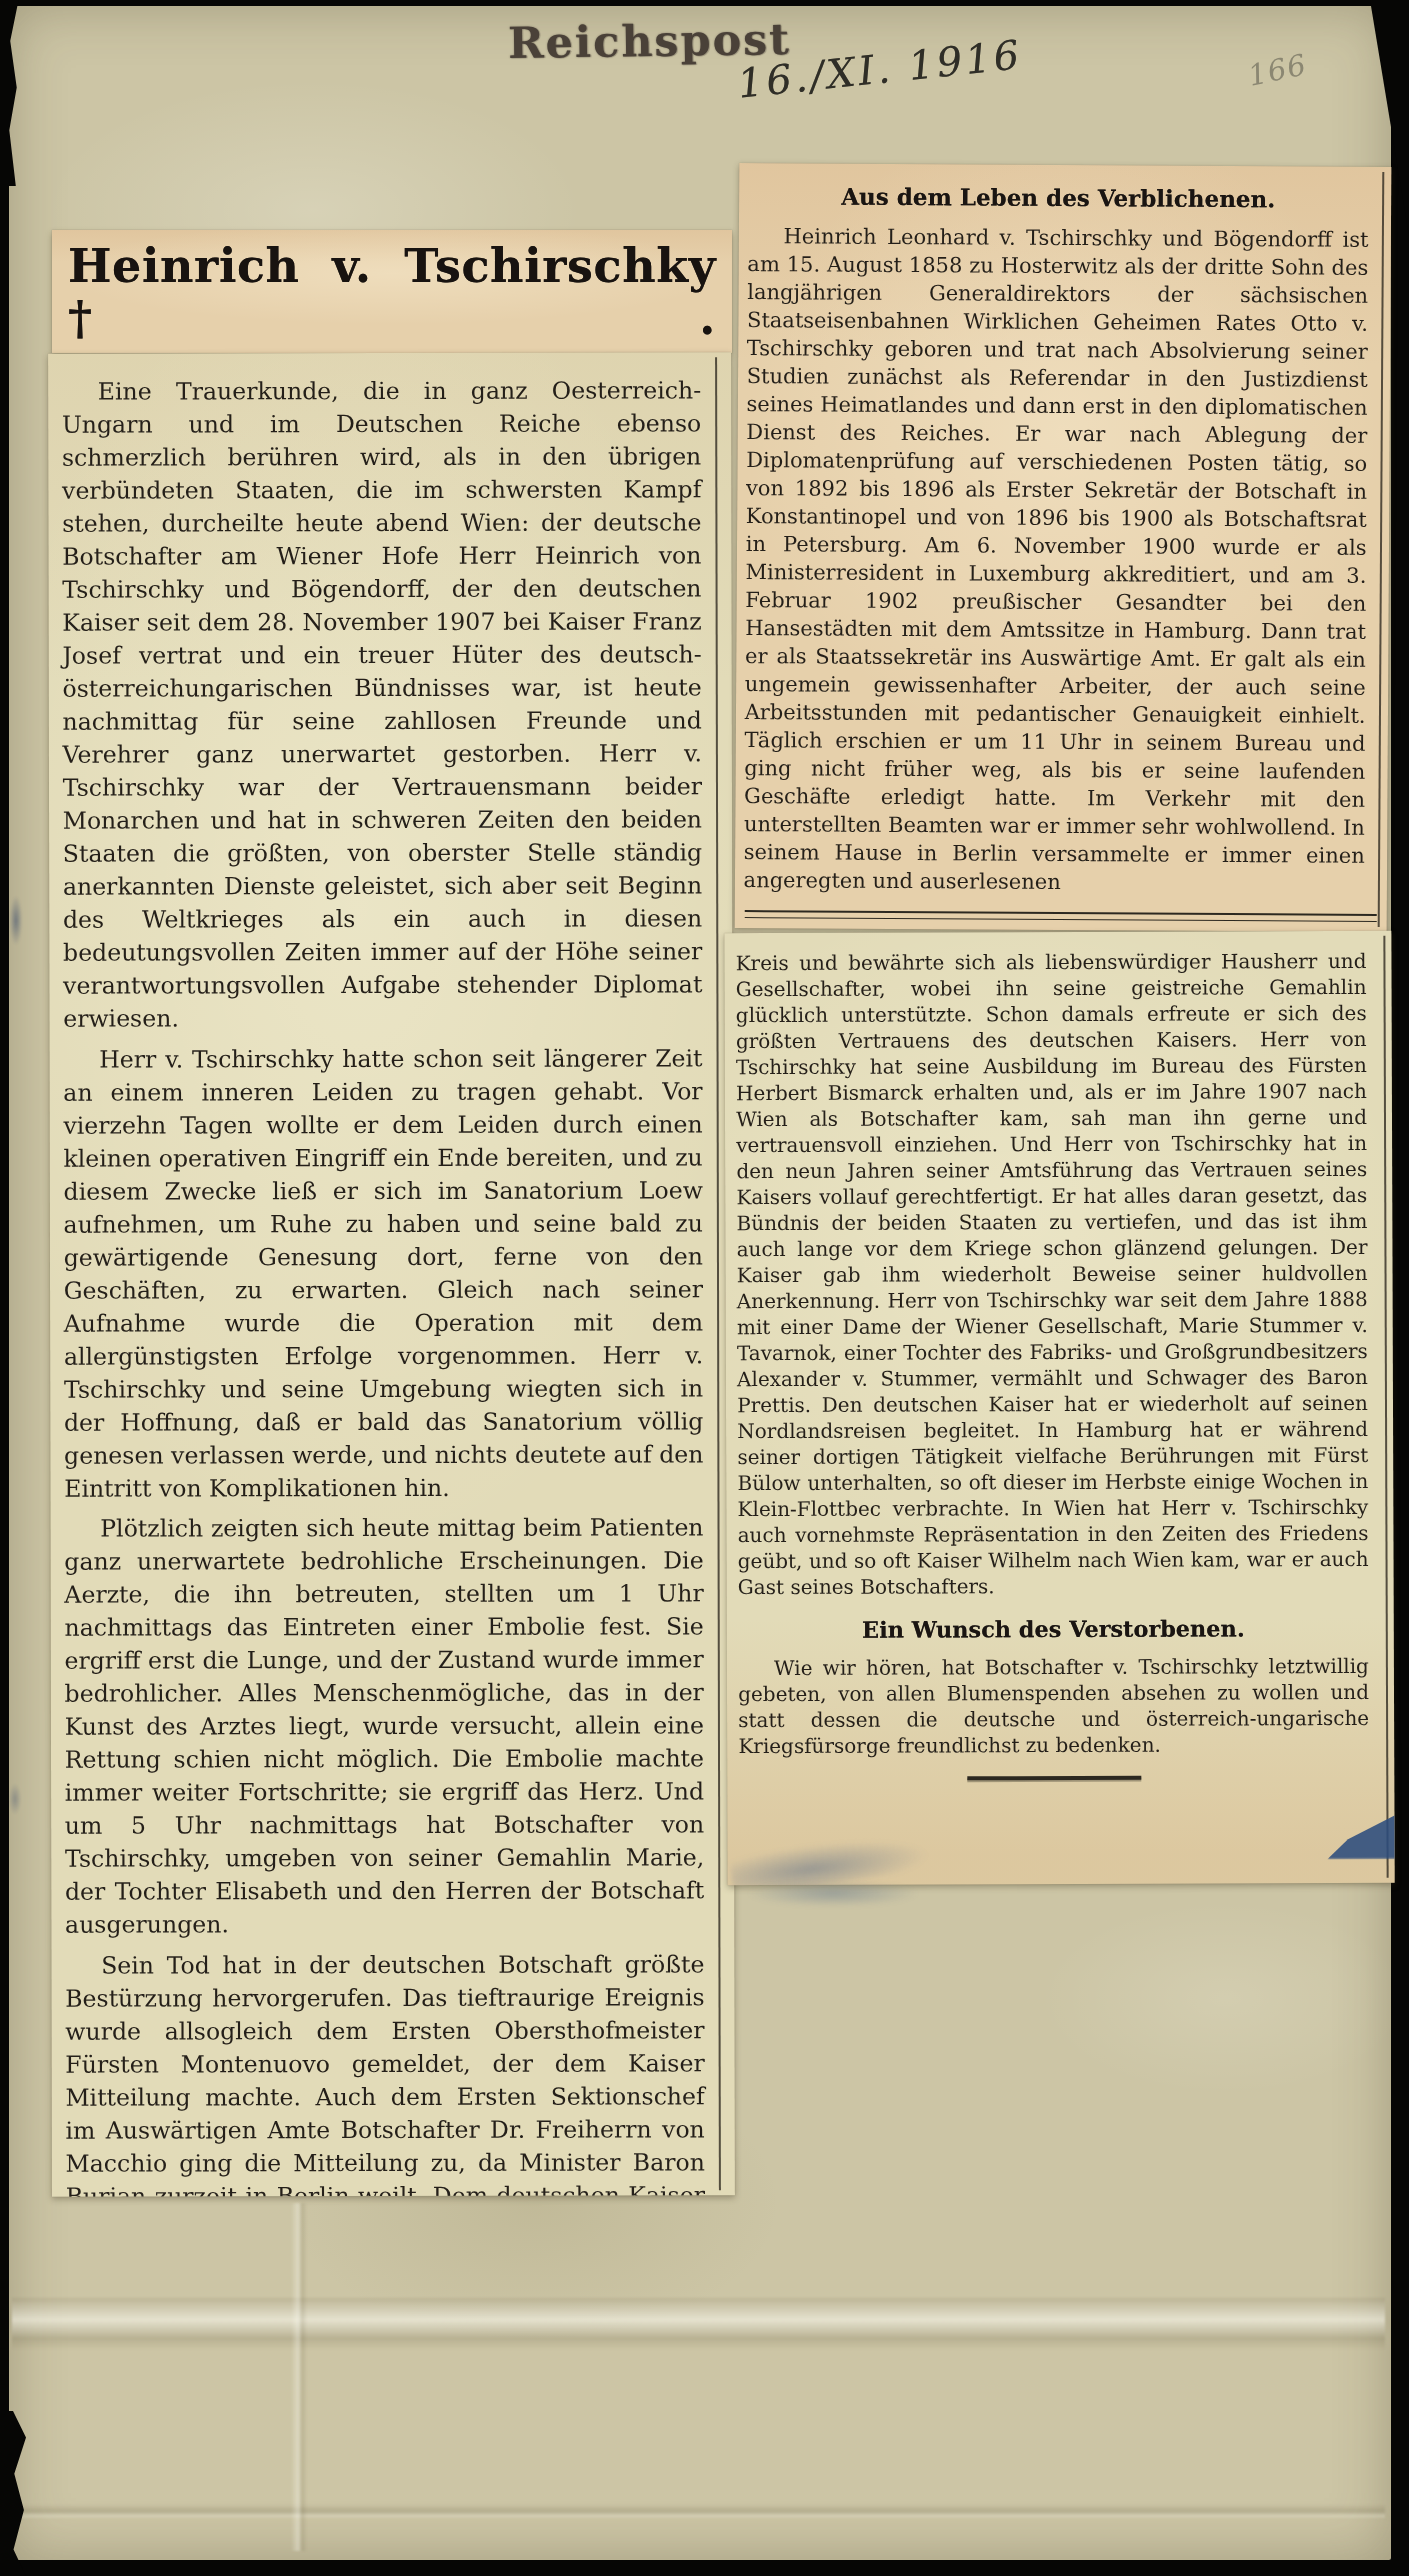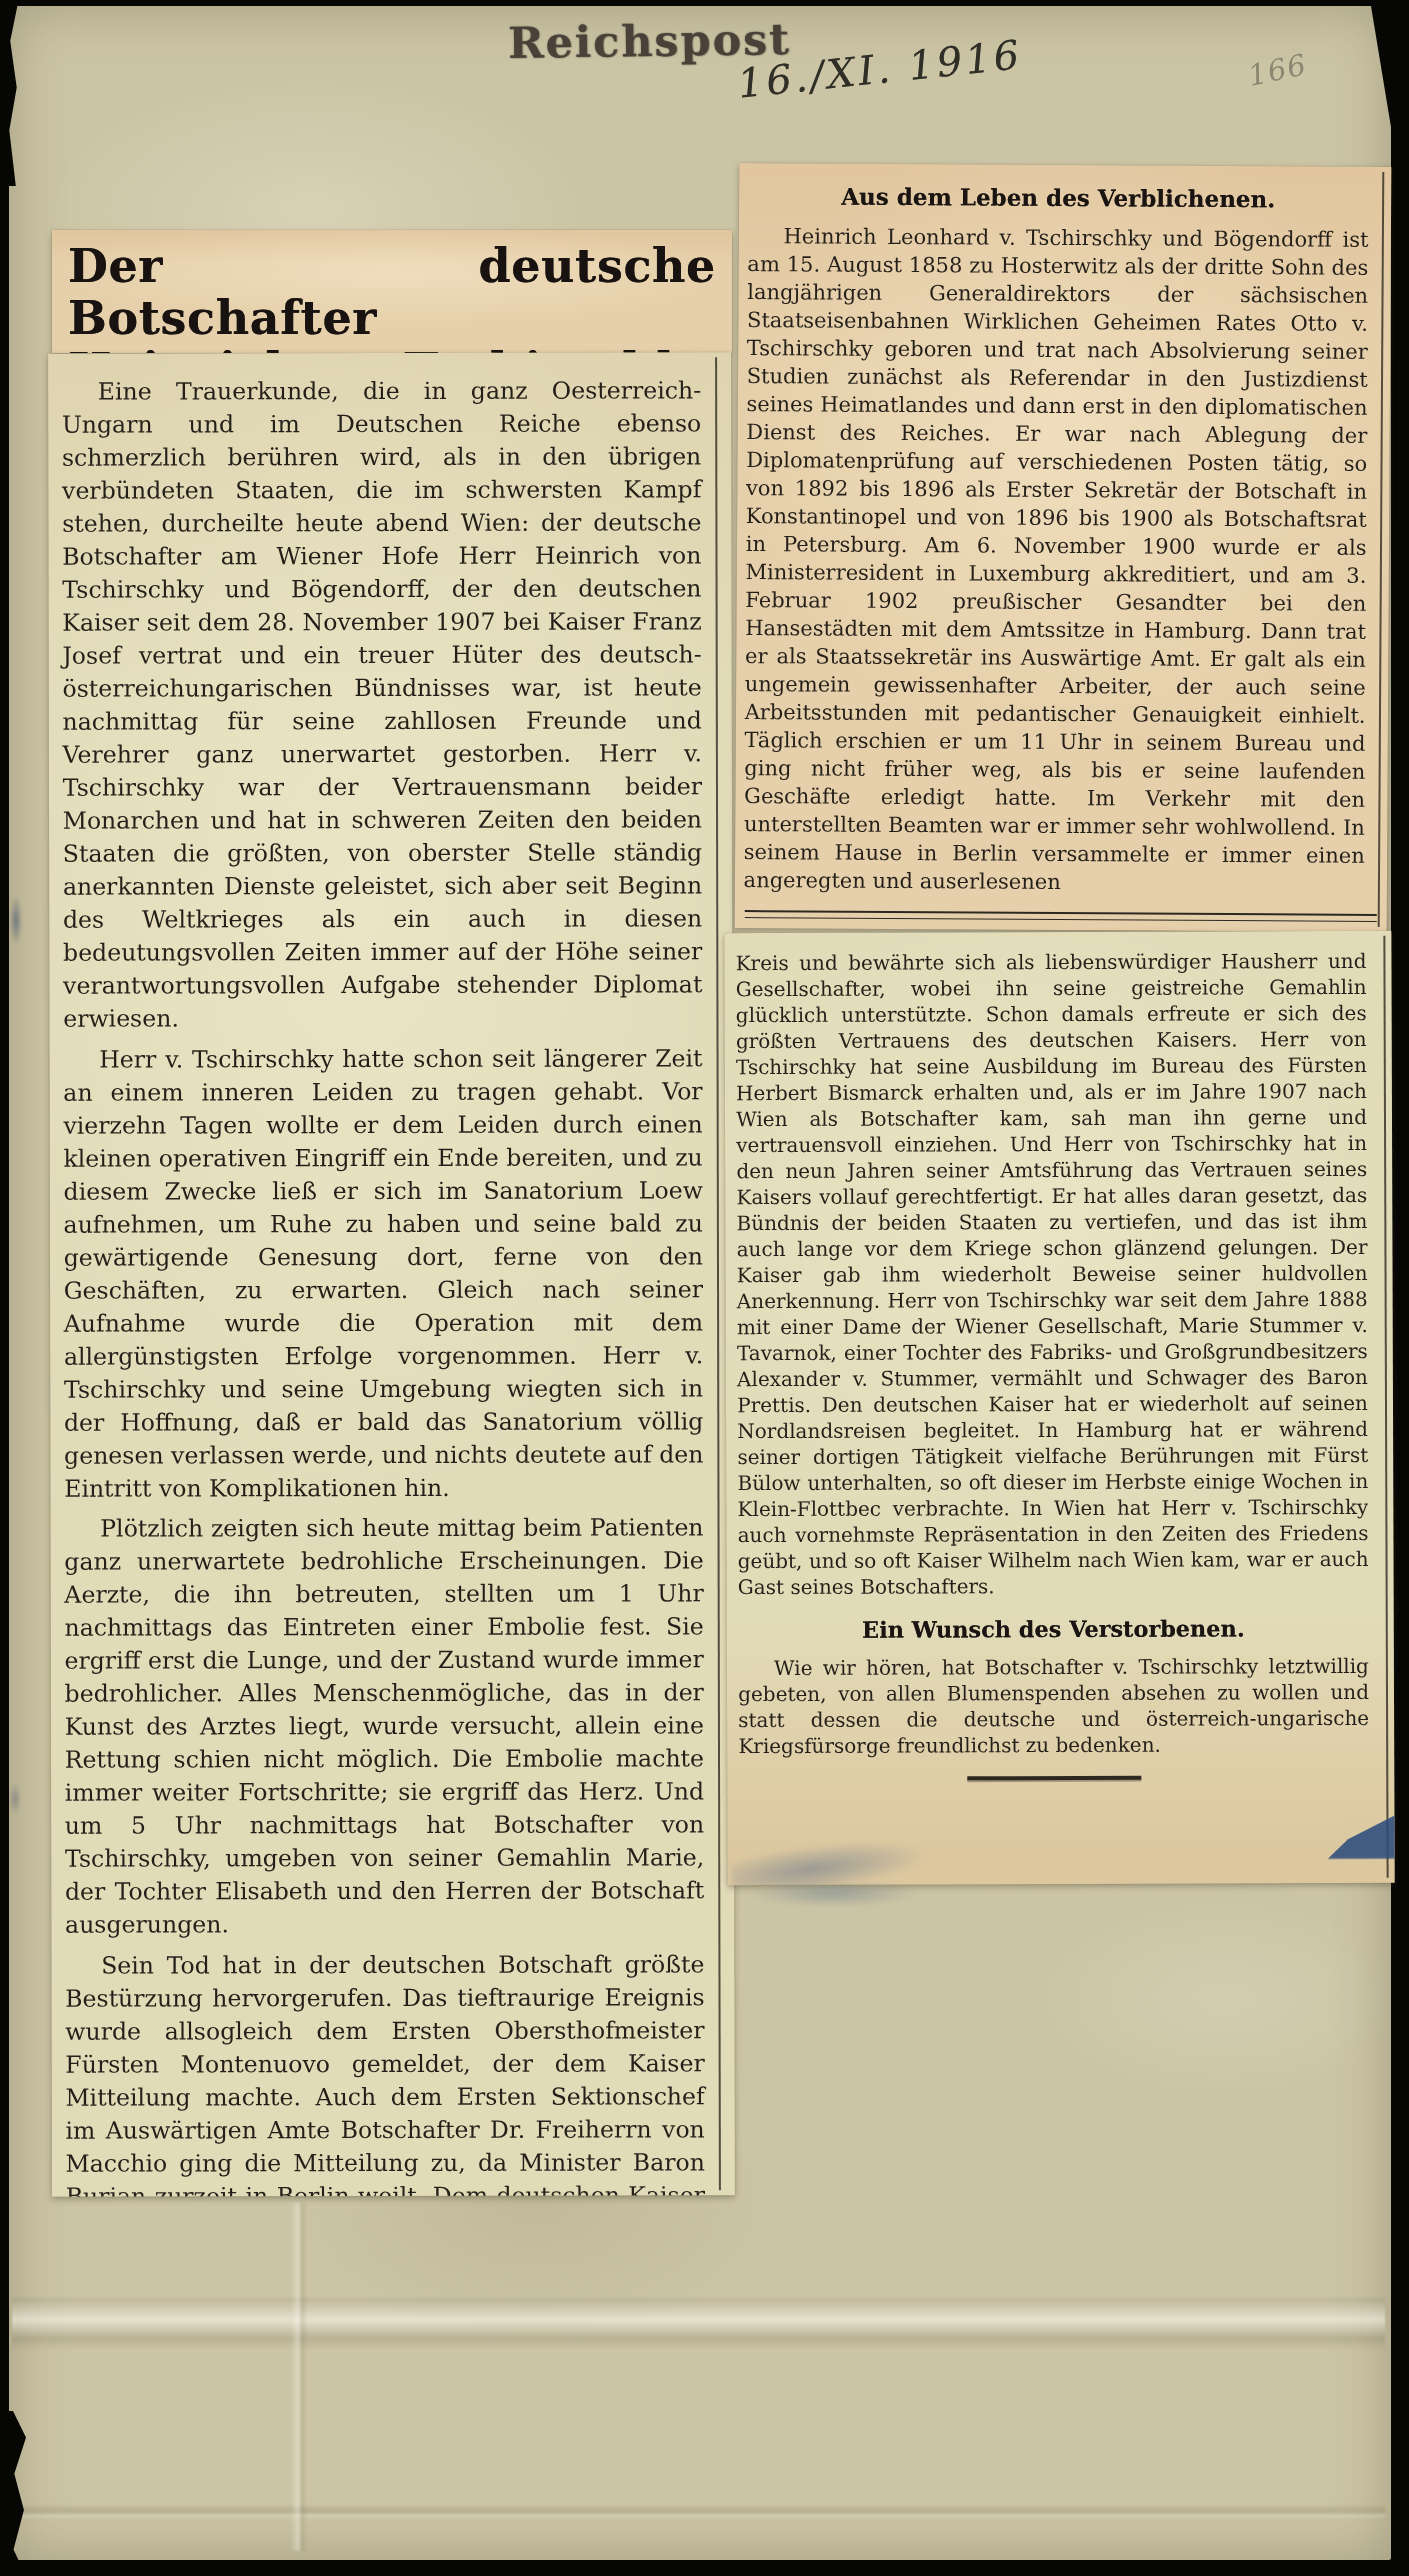--- a/index.html
+++ b/index.html
@@ -187,21 +187,20 @@
 </head>
 <body>
 
 <div class="page"></div>
 
 <div class="masthead">Reichspost</div>
 <div class="hand-date">16./XI. 1916</div>
 <div class="pencil">166</div>
 
 <section class="clip warm clip-headline">
-  <h1>Der deutsche Botschafter</h1>
   <h1>Heinrich v. Tschirschky †.</h1>
 </section>
 
 <section class="clip cream clip-article">
   <div class="col-rule" style="right:13.7px;"></div>
   <p class="indent">Eine Trauerkunde, die in ganz Oesterreich-Ungarn und im Deutschen Reiche ebenso schmerzlich berühren wird, als in den übrigen verbündeten Staaten, die im schwersten Kampf stehen, durcheilte heute abend Wien: der deutsche Botschafter am Wiener Hofe Herr Heinrich von Tschirschky und Bögendorff, der den deutschen Kaiser seit dem 28. November 1907 bei Kaiser Franz Josef vertrat und ein treuer Hüter des deutsch-österreichungarischen Bündnisses war, ist heute nachmittag für seine zahllosen Freunde und Verehrer ganz unerwartet gestorben. Herr v. Tschirschky war der Vertrauensmann beider Monarchen und hat in schweren Zeiten den beiden Staaten die größten, von oberster Stelle ständig anerkannten Dienste geleistet, sich aber seit Beginn des Weltkrieges als ein auch in diesen bedeutungsvollen Zeiten immer auf der Höhe seiner verantwortungsvollen Aufgabe stehender Diplomat erwiesen.</p>
   <p class="indent">Herr v. Tschirschky hatte schon seit längerer Zeit an einem inneren Leiden zu tragen gehabt. Vor vierzehn Tagen wollte er dem Leiden durch einen kleinen operativen Eingriff ein Ende bereiten, und zu diesem Zwecke ließ er sich im Sanatorium Loew aufnehmen, um Ruhe zu haben und seine bald zu gewärtigende Genesung dort, ferne von den Geschäften, zu erwarten. Gleich nach seiner Aufnahme wurde die Operation mit dem allergünstigsten Erfolge vorgenommen. Herr v. Tschirschky und seine Umgebung wiegten sich in der Hoffnung, daß er bald das Sanatorium völlig genesen verlassen werde, und nichts deutete auf den Eintritt von Komplikationen hin.</p>
   <p class="indent">Plötzlich zeigten sich heute mittag beim Patienten ganz unerwartete bedrohliche Erscheinungen. Die Aerzte, die ihn betreuten, stellten um 1 Uhr nachmittags das Eintreten einer Embolie fest. Sie ergriff erst die Lunge, und der Zustand wurde immer bedrohlicher. Alles Menschenmögliche, das in der Kunst des Arztes liegt, wurde versucht, allein eine Rettung schien nicht möglich. Die Embolie machte immer weiter Fortschritte; sie ergriff das Herz. Und um 5 Uhr nachmittags hat Botschafter von Tschirschky, umgeben von seiner Gemahlin Marie, der Tochter Elisabeth und den Herren der Botschaft ausgerungen.</p>
   <p class="indent">Sein Tod hat in der deutschen Botschaft größte Bestürzung hervorgerufen. Das tieftraurige Ereignis wurde allsogleich dem Ersten Obersthofmeister Fürsten Montenuovo gemeldet, der dem Kaiser Mitteilung machte. Auch dem Ersten Sektionschef im Auswärtigen Amte Botschafter Dr. Freiherrn von Macchio ging die Mitteilung zu, da Minister Baron Burian zurzeit in Berlin weilt. Dem deutschen Kaiser wurde gleichfalls sofort von dem Tode seines Botschafters Mitteilung gemacht.</p>
 

